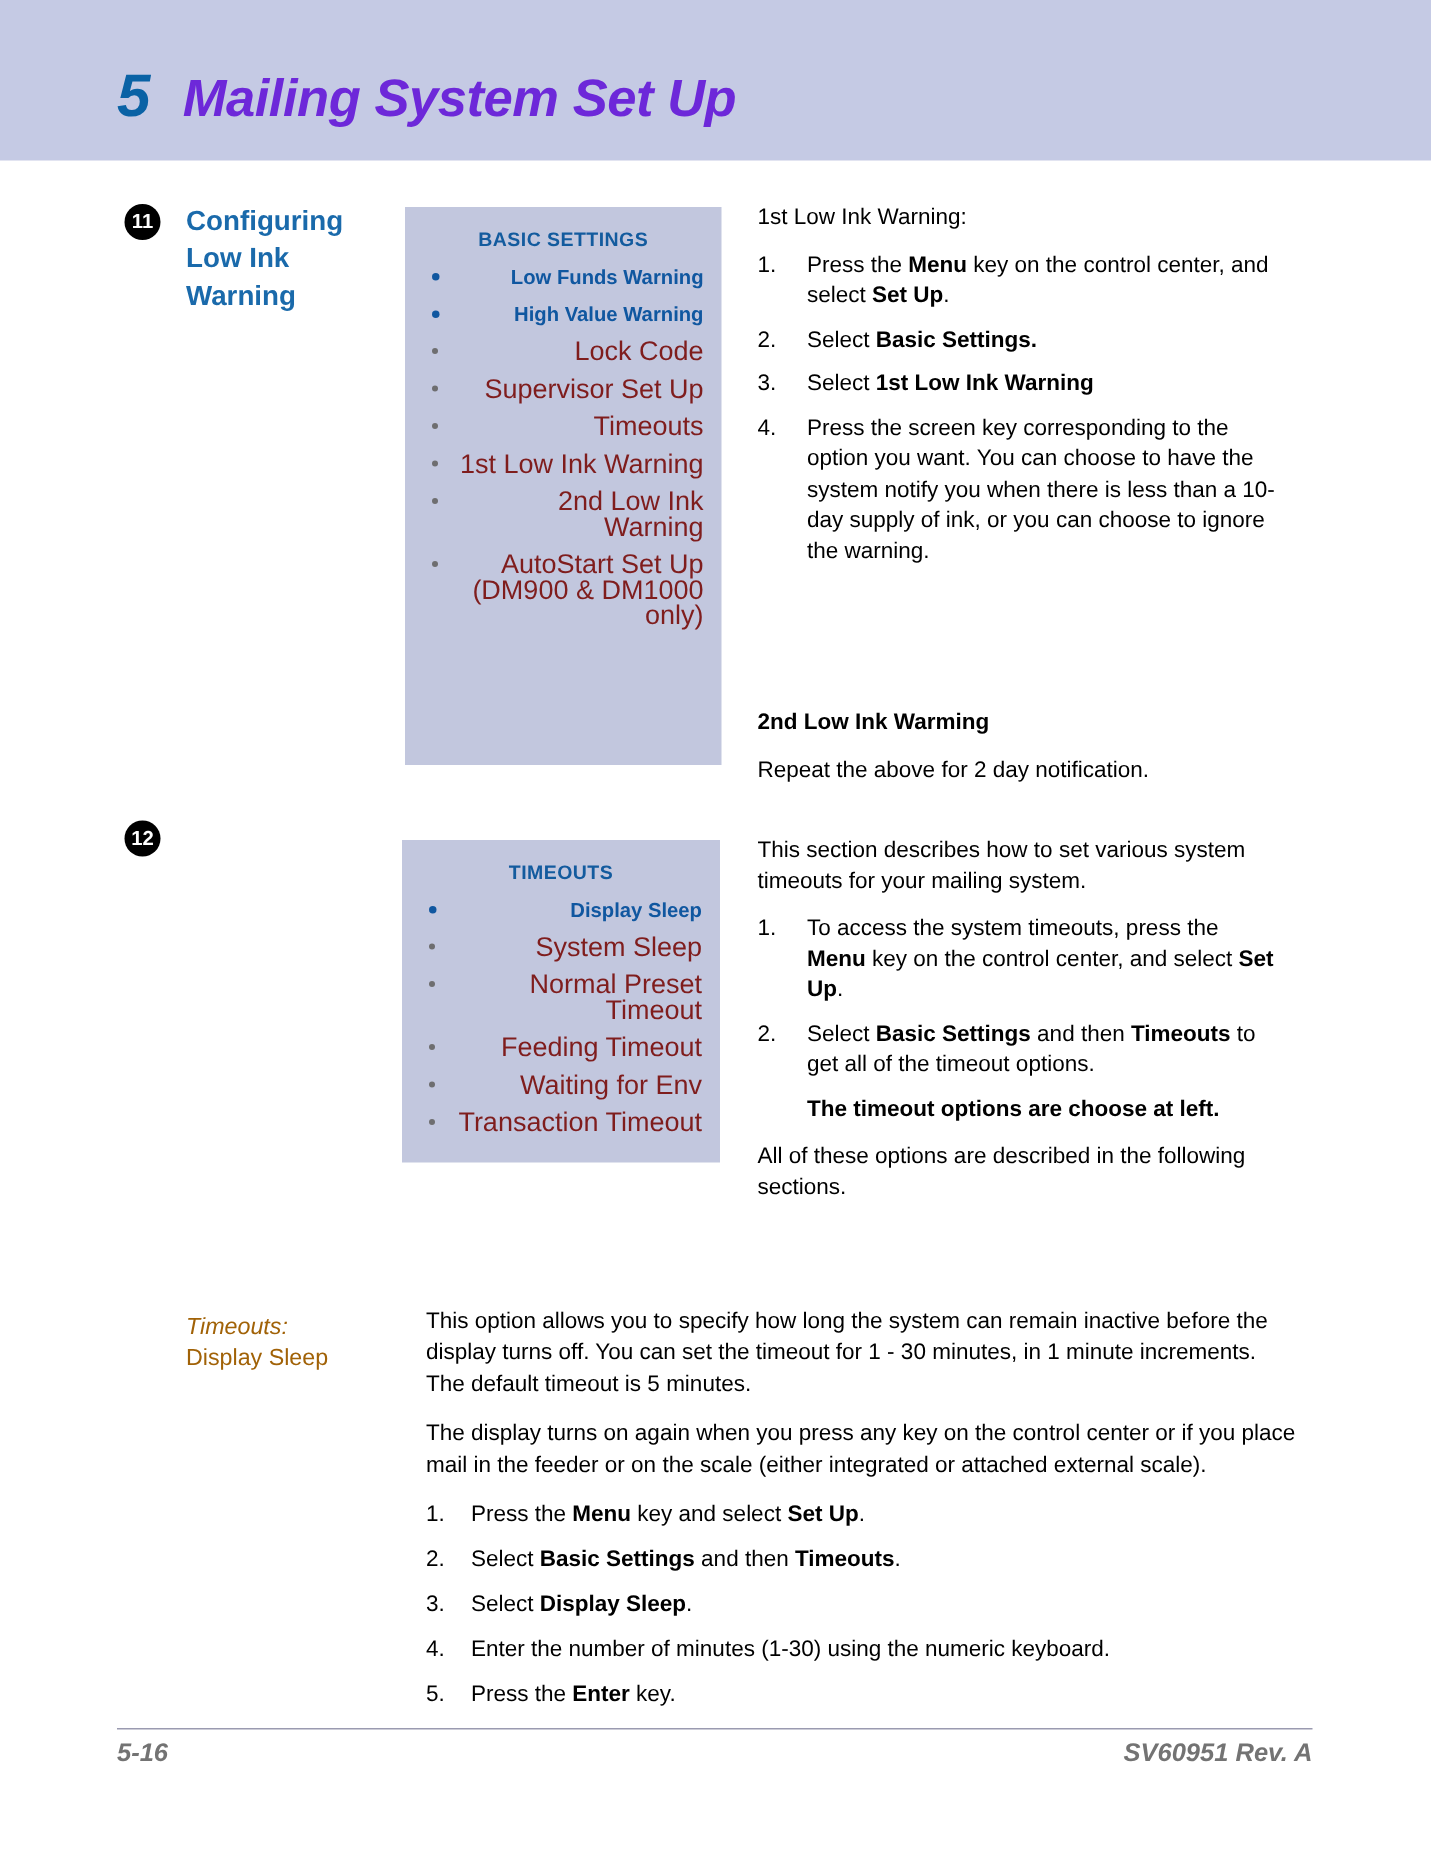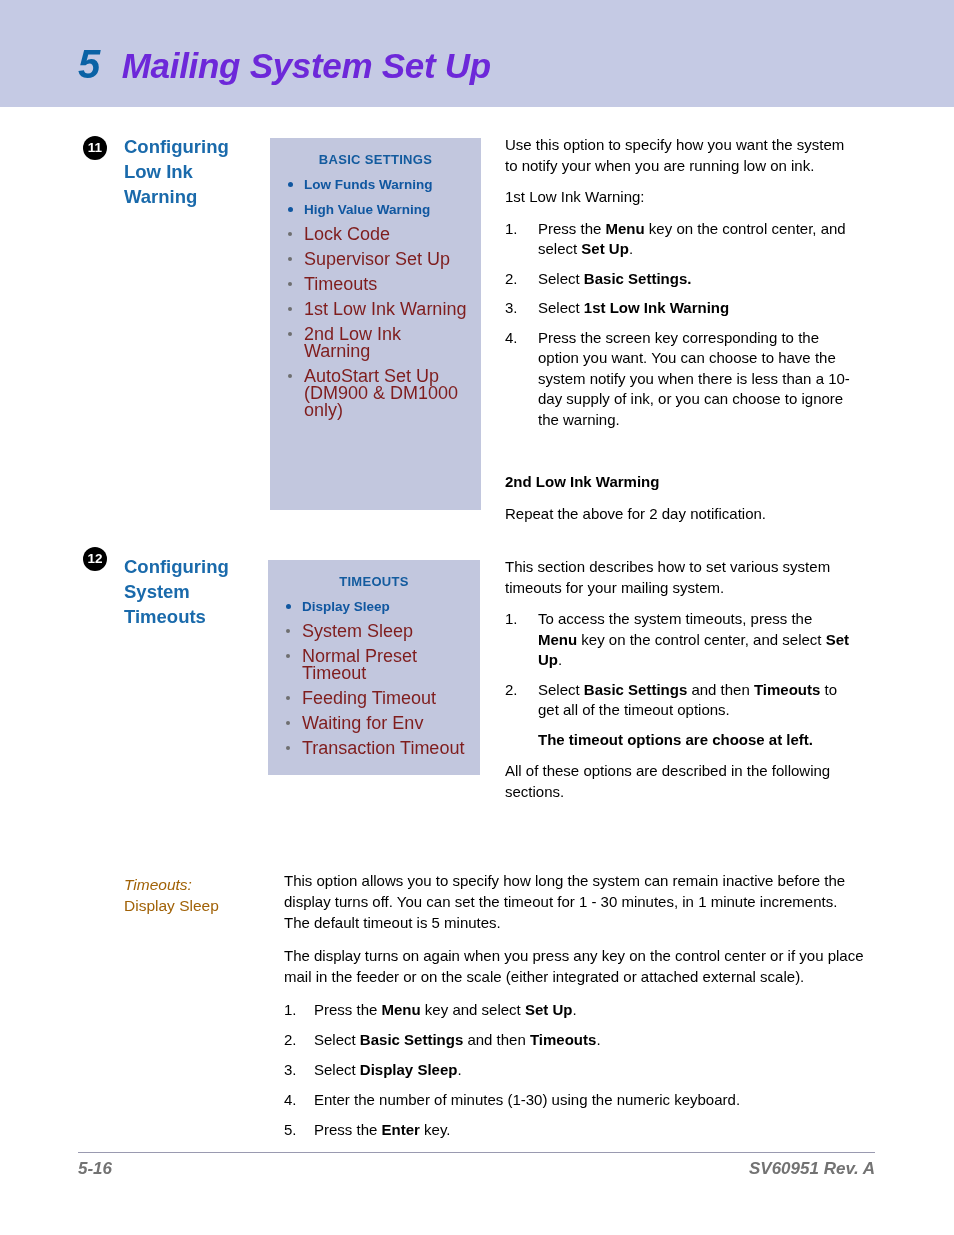--- a/index.html
+++ b/index.html
@@ -92,20 +92,21 @@
     font-size: 13px;
     font-weight: bold;
     color: #135b9e;
     letter-spacing: 0.3px;
     margin: 2px 0 9px 0;
   }
   .callout ul {
     list-style: none;
     margin: 0;
     padding: 0;
+    text-align: right;
   }
   .callout li {
     position: relative;
     padding-left: 22px;
     margin-bottom: 8px;
     font-size: 18px;
     line-height: 17px;
     color: #7f1d1d;
   }
   .callout li:last-child { margin-bottom: 0; }
@@ -266,21 +267,20 @@
         </li>
         <li>
           <span class="bullet"></span>
           <span>AutoStart Set Up</span>
           <span class="sub">(DM900 &amp; DM1000 only)</span>
         </li>
       </ul>
     </div>
 
     <div class="body-col" style="left:505px; top:28px; width:345px;">
-      <p>Use this option to specify how you want the system to notify your when you are running low on ink.</p>
       <p>1st Low Ink Warning:</p>
       <ol class="steps">
         <li>
           <span class="num">1.</span>
           <span><span>Press the </span><b>Menu</b><span> key on the control center, and select </span><b>Set Up</b><span>.</span></span>
         </li>
         <li>
           <span class="num">2.</span>
           <span><span>Select </span><b>Basic Settings.</b></span>
         </li>
@@ -298,21 +298,20 @@
     <div class="body-col" style="left:505px; top:365px; width:345px;">
       <p style="font-weight:bold;">2nd Low Ink Warming</p>
       <p>Repeat the above for 2 day notification.</p>
     </div>
   </div>
 
   <div class="section" style="left:0; top:440px; width:954px; height:360px;">
 
     <div class="badge" style="left:83px; top:0;">12</div>
 
-    <div class="sec-heading" style="left:124px; top:7px;">Configuring System Timeouts</div>
 
     <div class="callout" style="left:268px; top:13px; width:212px; min-height:202px;">
       <div class="callout-title">TIMEOUTS</div>
       <ul>
         <li class="hl">
           <span class="bullet"></span>
           <span>Display Sleep</span>
         </li>
         <li>
           <span class="bullet"></span>

